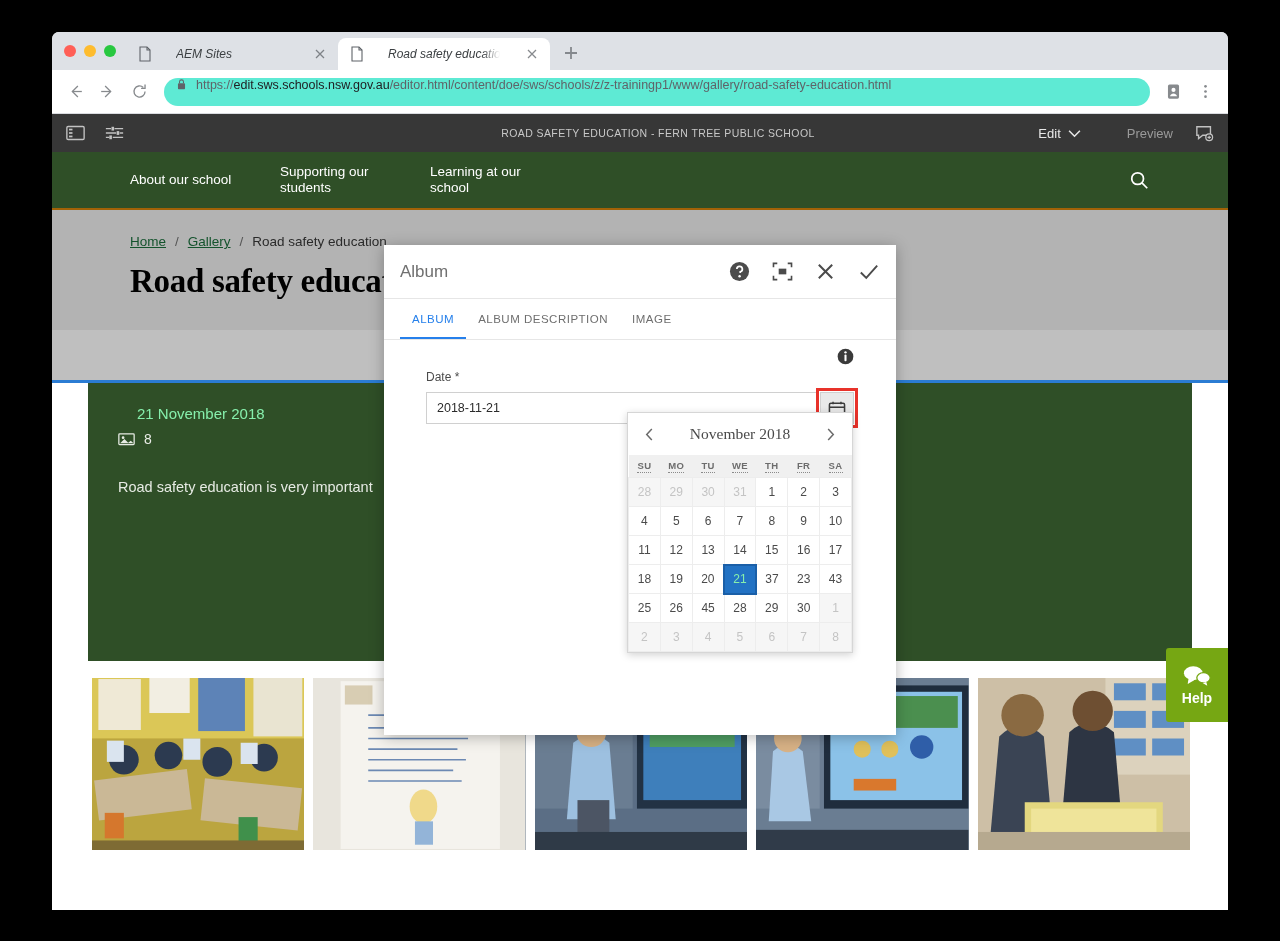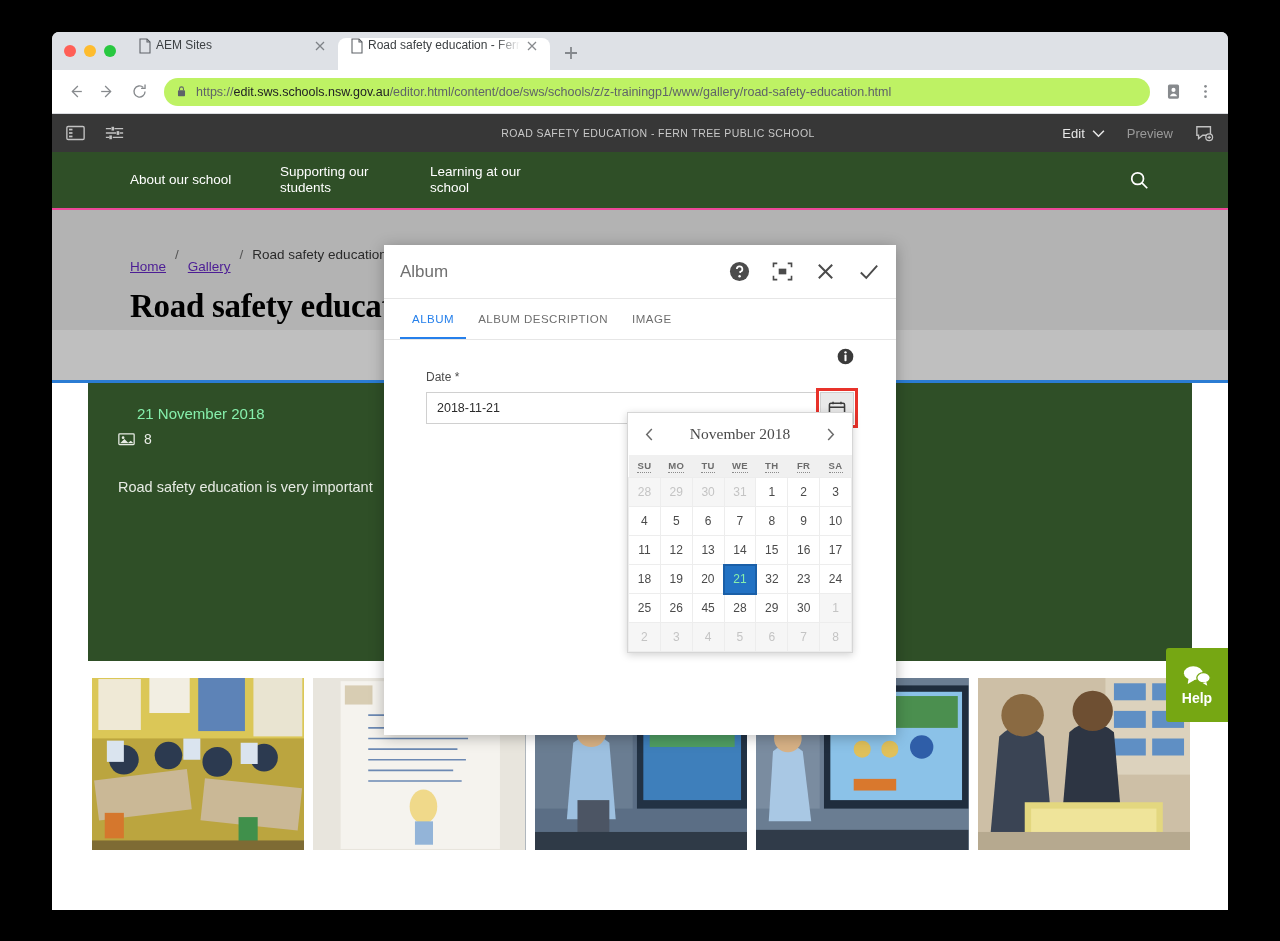--- a/index.html
+++ b/index.html
@@ -25,24 +25,25 @@
     display: flex; align-items: flex-end;
     padding-left: 8px; position: relative;
   }
   .traffic { display: flex; gap: 8px; align-items: center; height: 38px; padding: 0 10px 0 4px; }
   .dot { width: 12px; height: 12px; border-radius: 50%; }
   .dot.r { background: #ff5f57; }
   .dot.y { background: #febc2e; }
   .dot.g { background: #28c840; }
 
   .tab {
-    height: 32px; display: flex; align-items: flex-start;
-    gap: 4px; padding: 0 10px 0 12px;
+    height: 32px; display: flex; align-items: center;
+    gap: 24px; padding: 0 10px 0 12px;
     border-radius: 8px 8px 0 0; min-width: 200px;
     position: relative;
+    font-style: italic;
   }
   .tab.inactive { background: transparent; width: 212px; }
   .tab.active { background: #fff; width: 212px; }
   .tab-favicon { width: 14px; height: 16px; flex: 0 0 14px; }
   .tab-title {
     font-size: 12px; color: #3c4043; white-space: nowrap;
     overflow: hidden; flex: 1;
     -webkit-mask-image: linear-gradient(to right, #000 84%, transparent 100%);
             mask-image: linear-gradient(to right, #000 84%, transparent 100%);
   }
@@ -50,22 +51,22 @@
   .newtab { width: 28px; height: 28px; margin: 0 0 3px 7px; opacity: .7; }
 
   
   .urlbar-row {
     height: 44px; background: #fff; display: flex;
     align-items: center; gap: 2px; padding: 0 8px;
     border-bottom: 1px solid #dadce0;
   }
   .navbtn { width: 30px; height: 30px; display: flex; align-items: center; justify-content: center; opacity: .75; }
   .omnibox {
-    flex: 1; height: 28px; background: #bef264; border-radius: 14px;
-    display: flex; align-items: center; gap: 9px; padding: 0 12px;
+    flex: 1; height: 28px; background: #5eead4; border-radius: 14px;
+    display: flex; gap: 9px; padding: 0 12px;
     margin: 0 6px 0 8px;
   }
   .omnibox .url { font-size: 12.5px; color: #5f6368; white-space: nowrap; }
   .omnibox .url b { color: #202124; font-weight: 400; }
 
   
   .aem-bar {
     height: 38px; background: #373737; display: flex;
     align-items: center; position: relative; padding: 0 14px;
   }
@@ -73,43 +74,43 @@
   .aem-title {
     position: absolute; left: 0; right: 0; text-align: center;
     font-size: 10.5px; letter-spacing: .4px; color: #c8c8c8;
     pointer-events: none;
     padding-left: 36px;
   }
   .aem-right {
     margin-left: auto; display: flex; align-items: center; gap: 22px;
     position: relative; z-index: 2;
   }
-  .aem-right .lbl { font-size: 13px; color: #e8e8e8; display: flex; align-items: center; gap: 7px; }
+  .aem-right .lbl { font-size: 13px; color: #e8e8e8; display: flex; align-items: center; gap: 7px; margin-left: 24px; }
   .aem-right .lbl.dim { color: #9a9a9a; }
 
   
   .page { position: relative; height: 764px; background: #fff; }
 
   .sitenav {
     height: 58px; background: #2f4f27; display: flex;
     align-items: center; padding: 0 26px 0 78px;
-    border-bottom: 2px solid #ec4899;
+    border-bottom: 2px solid #a16207;
   }
   .navitem {
     color: #fff; font-size: 13.5px; line-height: 16px;
     width: 150px; flex: 0 0 auto; white-space: pre-line;
   }
   .navsearch { margin-left: auto; padding-right: 52px; }
 
   .crumbband { background: #b3b3b3; height: 120px; position: relative; }
   .crumbs {
     padding: 24px 0 0 78px; font-size: 13.5px; color: #2a2a2a;
     display: flex; align-items: center; gap: 9px;
   }
-  .crumbs a { color: #4c1d95; text-decoration: underline; margin-top: 25px; }
+  .crumbs a { color: #14532d; text-decoration: underline; }
   .crumbs .sep { color: #555; }
   .pagetitle {
     padding: 14px 0 0 78px;
     font-family: "Liberation Serif", serif;
     font-size: 33px; font-weight: 700; color: #000; letter-spacing: -.3px;
   }
   .greyband { background: #bfbfbf; height: 50px; }
 
   .albumzone { position: relative; height: 536px; background: #fff; padding: 0 38px; }
   .selbar { height: 3px; background: #2b7cd3; margin: 0 -38px; }
@@ -655,23 +656,23 @@
                 <td>14</td>
                 <td>15</td>
                 <td>16</td>
                 <td>17</td>
               </tr>
               <tr>
                 <td>18</td>
                 <td>19</td>
                 <td>20</td>
                 <td class="sel">21</td>
-                <td>32</td>
+                <td>37</td>
                 <td>23</td>
-                <td>24</td>
+                <td>43</td>
               </tr>
               <tr>
                 <td>25</td>
                 <td>26</td>
                 <td>45</td>
                 <td>28</td>
                 <td>29</td>
                 <td>30</td>
                 <td class="out">1</td>
               </tr>

